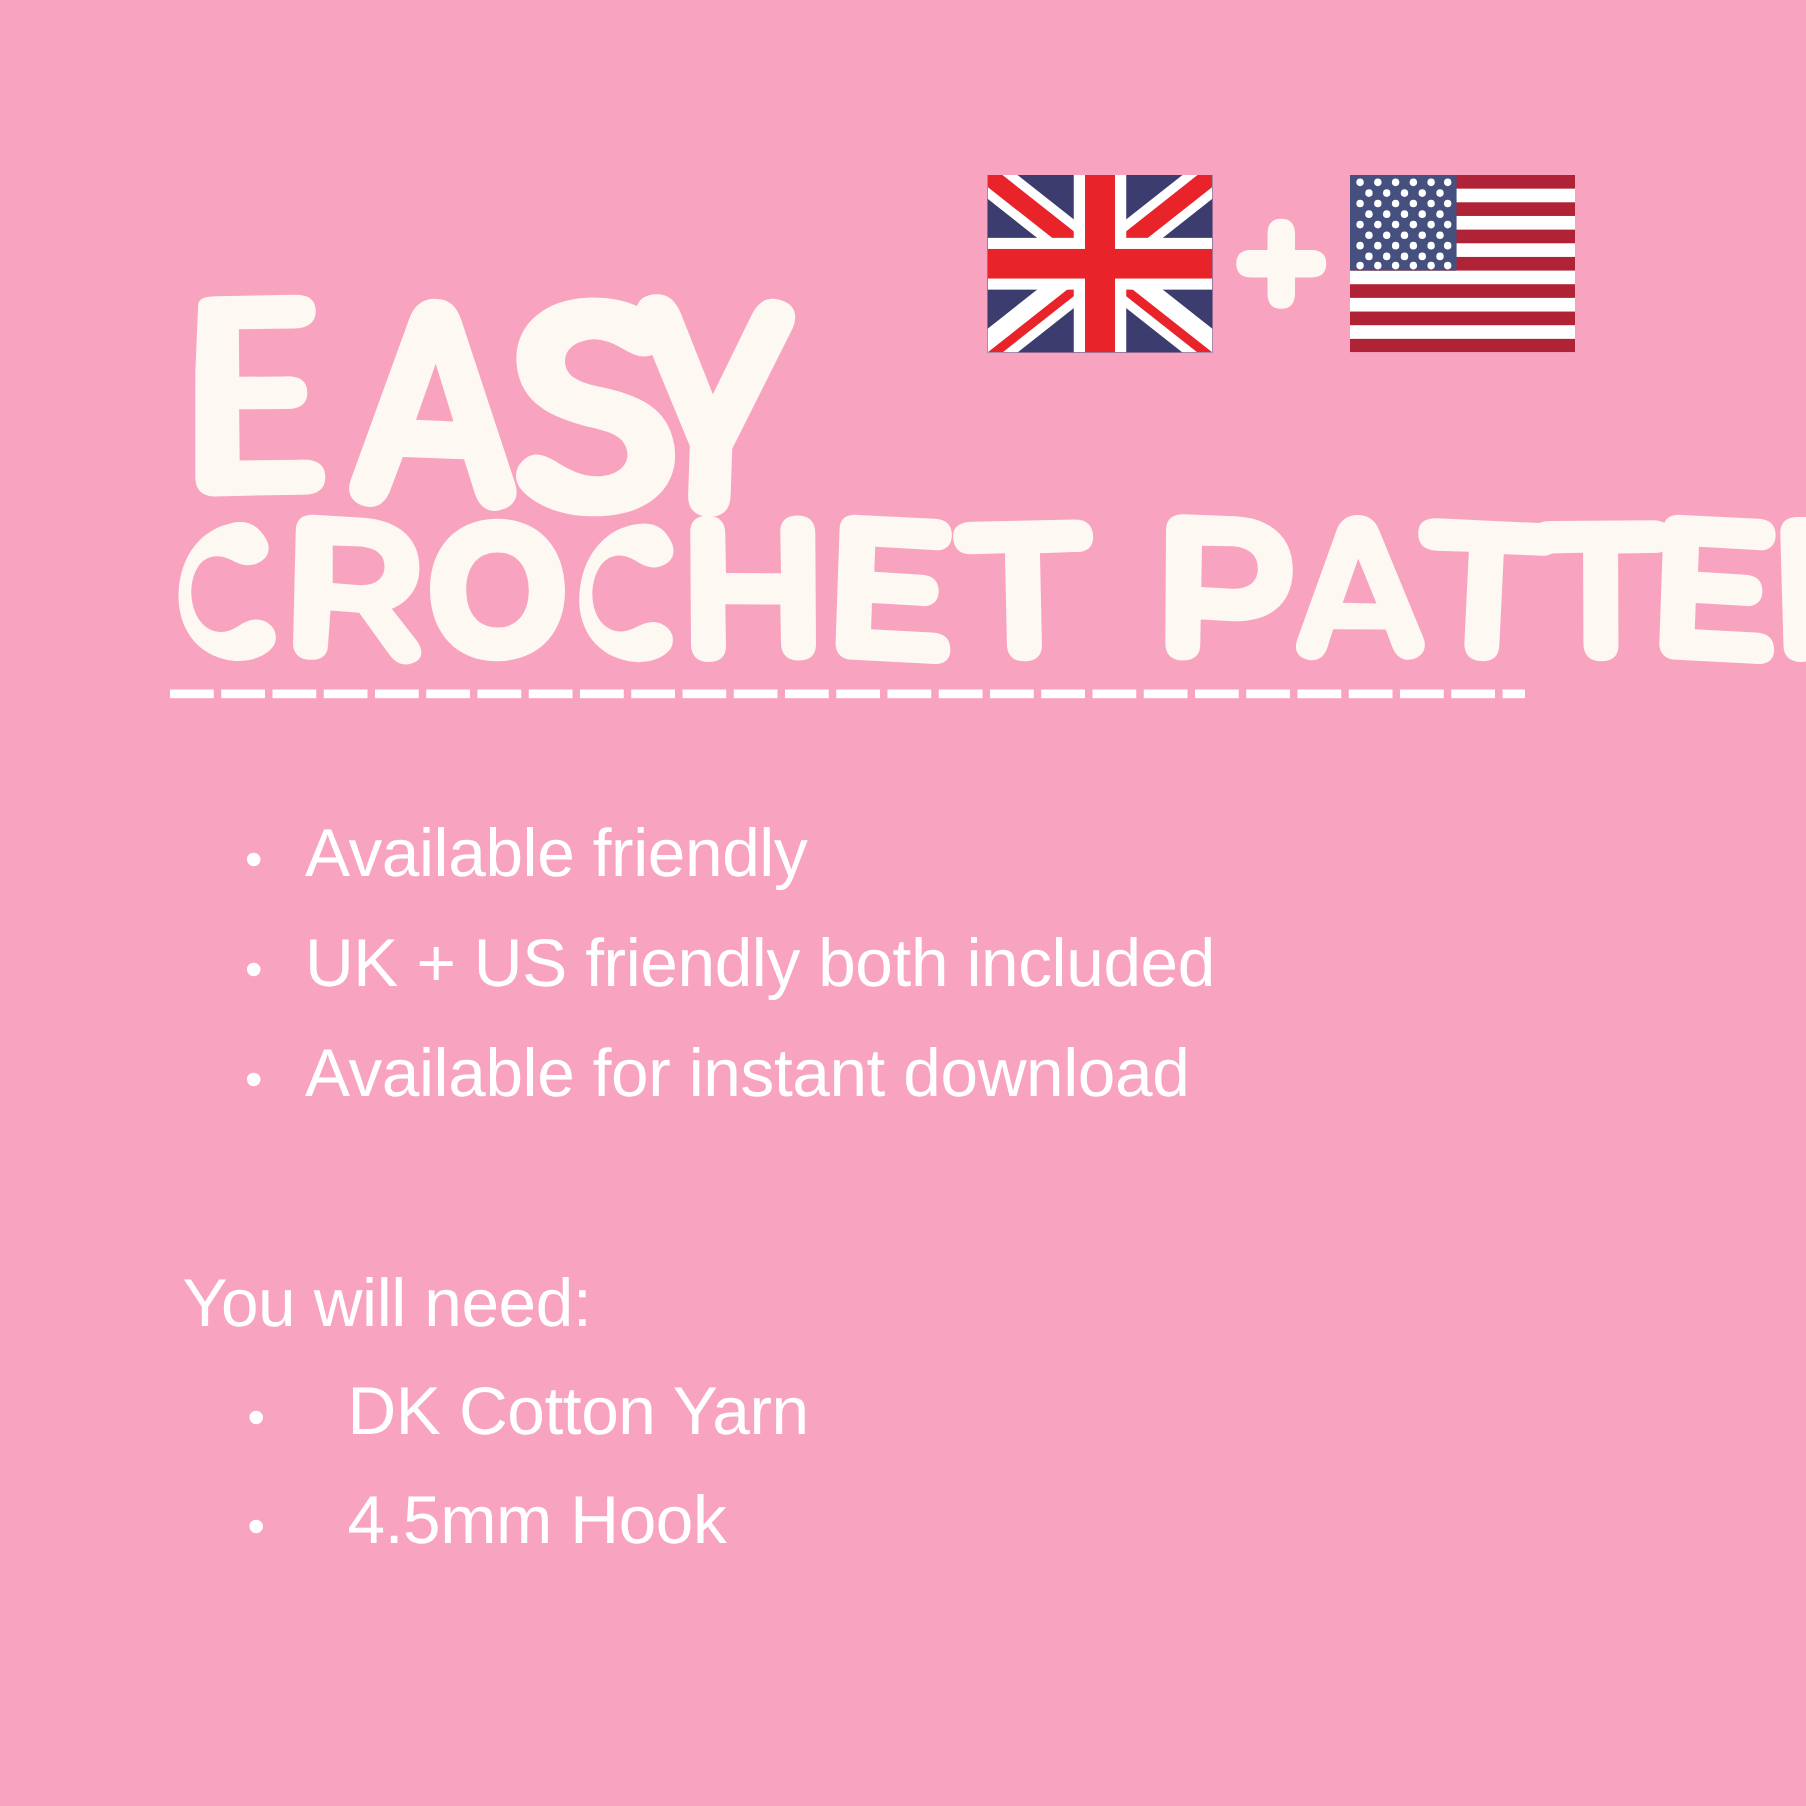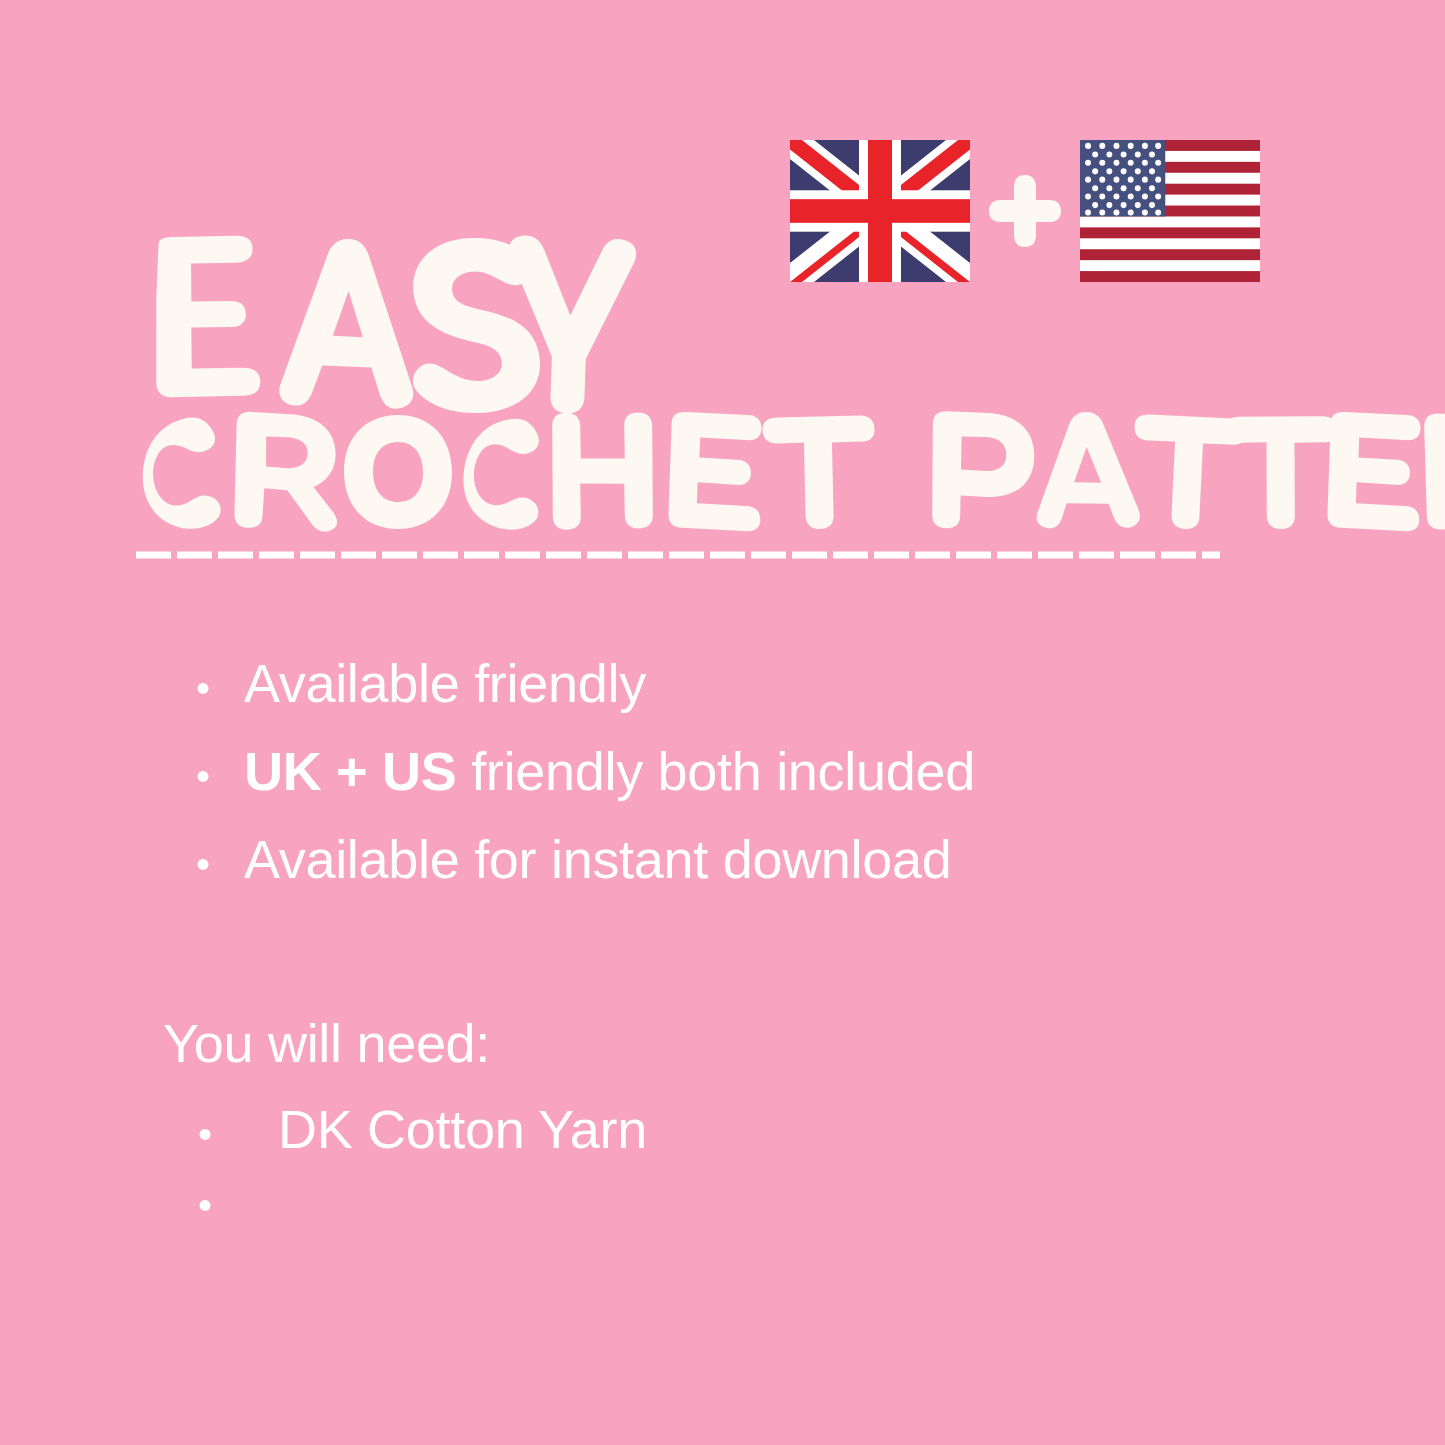--- a/index.html
+++ b/index.html
@@ -110,34 +110,33 @@
     width: 48px;
     font-size: 40px;
     line-height: 1;
     color: #FFFFFF;
   }
   .feature-item .ftext {
     flex: 0 0 auto;
     white-space: nowrap;
   }
   .feature-item .ftext b {
-    font-weight: 700;
+    font-weight: 400;
   }
 
   .need-heading {
     position: absolute;
     left: 146px;
     top: 1012px;
     color: #FFFFFF;
     font-size: 54px;
     font-weight: 300;
     letter-spacing: -0.3px;
     white-space: nowrap;
     line-height: 1.15;
-    margin-left: 17px;
   }
 
   .needs-list {
     position: absolute;
     left: 198px;
     top: 1098px;
     width: 900px;
   }
   .need-item {
     display: flex;
@@ -447,16 +446,17 @@
 
   <div class="need-heading">You will need:</div>
 
   <div class="needs-list">
     <div class="need-item">
       <span class="dot">•</span>
       <span class="ntext">DK Cotton Yarn</span>
     </div>
     <div class="need-item">
       <span class="dot">•</span>
+      <span class="ntext">4.5mm Hook</span>
     </div>
   </div>
 
 </div>
 
 </body></html>

